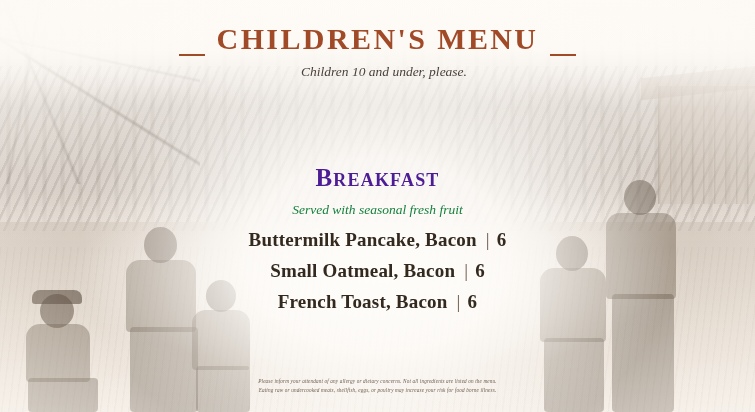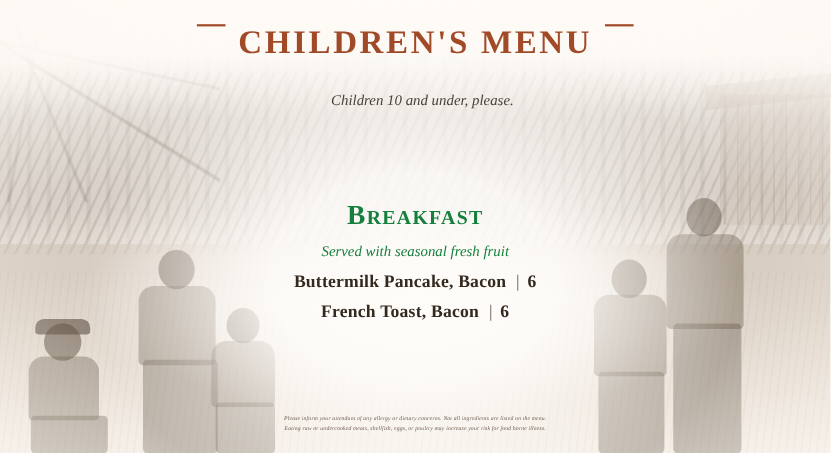--- a/index.html
+++ b/index.html
@@ -175,68 +175,68 @@
   .content {
     position: absolute;
     inset: 0;
     text-align: center;
     color: #3a3430;
   }
 
   .title-row {
     margin-top: 22px;
     display: flex;
-    align-items: flex-start;
+    align-items: flex-end;
     justify-content: center;
     gap: 12px;
   }
   .title {
     font-family: "Liberation Serif", serif;
     font-size: 30px;
     letter-spacing: 2.4px;
     color: #a14a28;
     font-weight: bold;
     font-variant: small-caps;
     text-transform: uppercase;
   }
   .rule {
     width: 26px;
     height: 2px;
     background: #a14a28;
   }
   .subtitle {
-    margin-top: 27px;
+    margin-top: 8px;
     font-size: 13.5px;
     font-style: italic;
     color: #4a403a;
     font-family: "Liberation Serif", serif;
     padding-left: 13px;
   }
 
   .section-title {
     margin-top: 84px;
     font-size: 25px;
     font-weight: bold;
-    color: #15803d;
+    color: #4c1d95;
     letter-spacing: 1.2px;
     font-variant: small-caps;
     font-family: "Liberation Serif", serif;
   }
   .section-note {
     margin-top: 10px;
     font-size: 13.5px;
     font-style: italic;
     color: #15803d;
   }
 
   .items {
     margin-top: 11px;
   }
   .item {
-    font-size: 16px;
+    font-size: 19px;
     font-weight: bold;
     color: #33291f;
     margin: 9px 0;
     letter-spacing: .2px;
   }
   .item .sep {
     display: inline-block;
     margin: 0 7px 0 9px;
     color: #6b5b4d;
     font-weight: normal;
@@ -313,20 +313,23 @@
     <div class="subtitle">Children 10 and under, please.</div>
 
     <div class="section-title">Breakfast</div>
     <div class="section-note">Served with seasonal fresh fruit</div>
 
     <div class="items">
       <div class="item">
         <span>Buttermilk Pancake, Bacon</span><span class="sep">|</span><span class="price">6</span>
       </div>
       <div class="item">
+        <span>Small Oatmeal, Bacon</span><span class="sep">|</span><span class="price">6</span>
+      </div>
+      <div class="item">
         <span>French Toast, Bacon</span><span class="sep">|</span><span class="price">6</span>
       </div>
     </div>
 
     <div class="disclaimer">
       <div>Please inform your attendant of any allergy or dietary concerns. Not all ingredients are listed on the menu.</div>
       <div>Eating raw or undercooked meats, shellfish, eggs, or poultry may increase your risk for food borne illness.</div>
     </div>
 
   </div>

